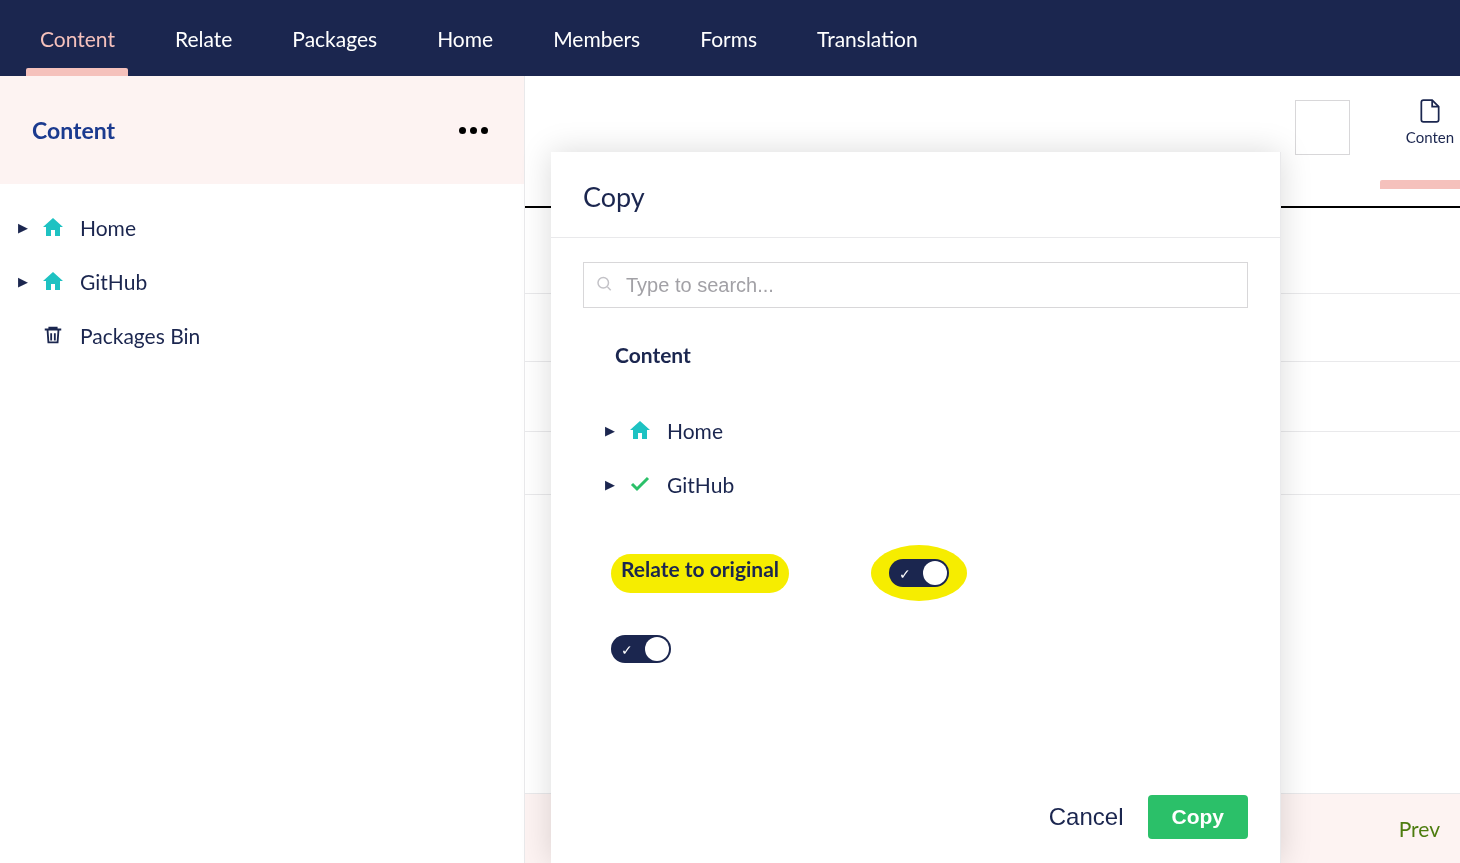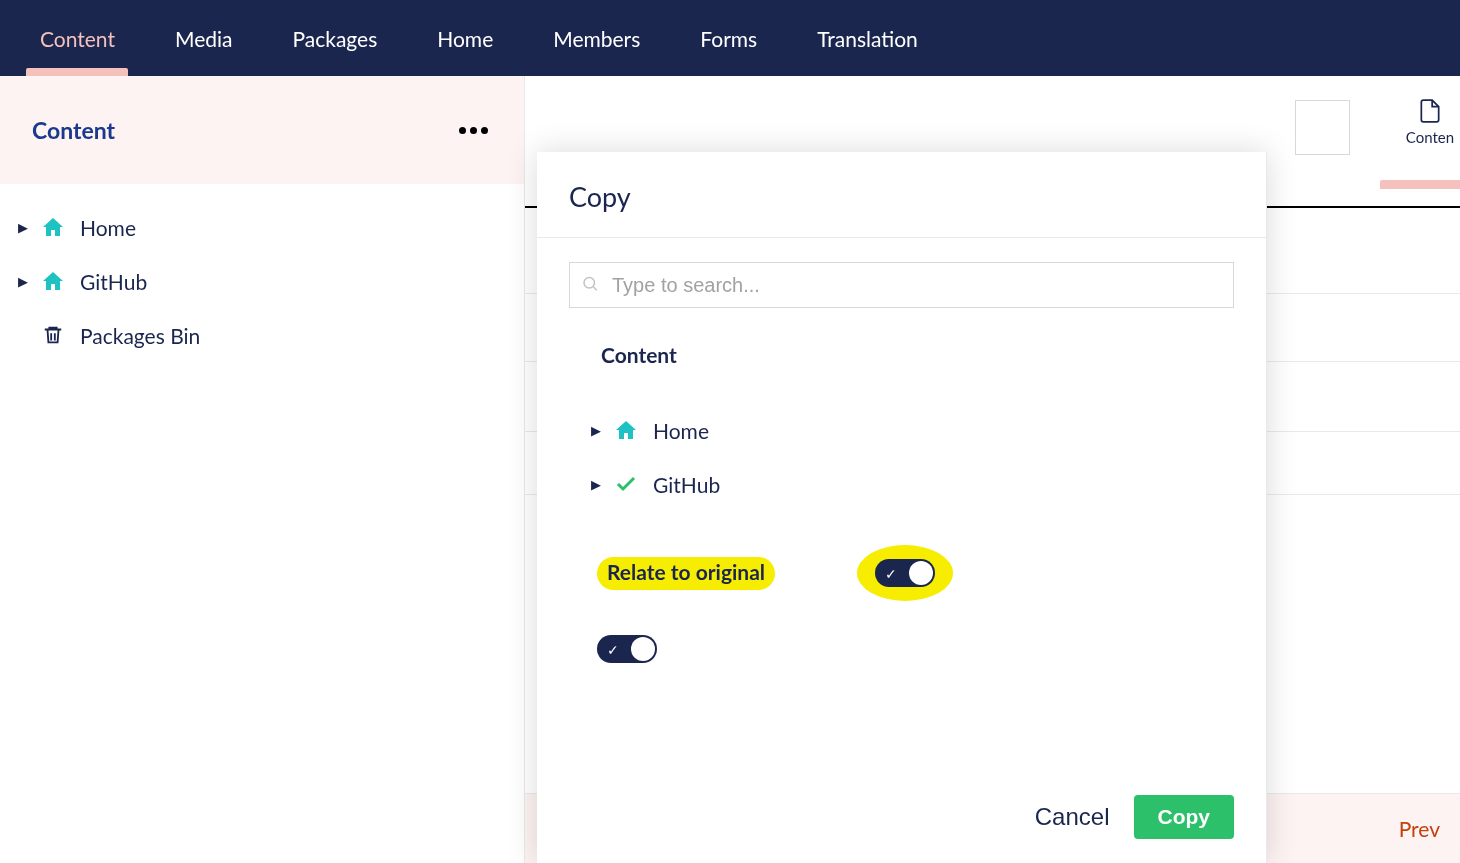--- a/index.html
+++ b/index.html
@@ -151,28 +151,28 @@
     height: 70px;
     background: #fdf3f2;
     display: flex;
     justify-content: flex-end;
     align-items: center;
     padding-right: 20px;
     border-top: 1px solid #e9e9eb;
   }
   .editor-back .footer-back span {
     font-size: 21px;
-    color: #c2410c;
+    color: #4d7c0f;
   }
 
   
   .dialog {
     position: absolute;
     top: 76px;
-    left: 537px;
+    left: 551px;
     width: 730px;
     bottom: 0;
     background: #fff;
     box-shadow: 0 0 30px rgba(0,0,0,0.15);
     display: flex;
     flex-direction: column;
     z-index: 10;
     border-right: 1px solid #e9e9eb;
   }
   .dialog-header {
@@ -237,21 +237,21 @@
   }
   .toggle-label {
     font-size: 21px;
     font-weight: 700;
     color: #1b264f;
     width: 260px;
   }
   .highlight-wrap {
     background: #f6ed00;
     border-radius: 22px;
-    padding: 2px 10px 6px 10px;
+    padding: 2px 10px 12px 10px;
     display: inline-block;
   }
   .highlight-circle {
     background: #f6ed00;
     border-radius: 50%;
     padding: 14px 18px;
     display: inline-flex;
     align-items: center;
     justify-content: center;
   }
@@ -309,21 +309,21 @@
   
   .home-icon { color: #1ec2c2; }
   .check-icon { color: #2bc069; }
   .trash-icon { color: #1b264f; }
 </style>
 </head>
 <body>
 
 <div class="topnav">
   <div class="topnav-item active">Content</div>
-  <div class="topnav-item">Media</div>
+  <div class="topnav-item">Relate</div>
   <div class="topnav-item">Packages</div>
   <div class="topnav-item">Home</div>
   <div class="topnav-item">Members</div>
   <div class="topnav-item">Forms</div>
   <div class="topnav-item">Translation</div>
 </div>
 
 <div class="main">
 
   <div class="sidebar">

